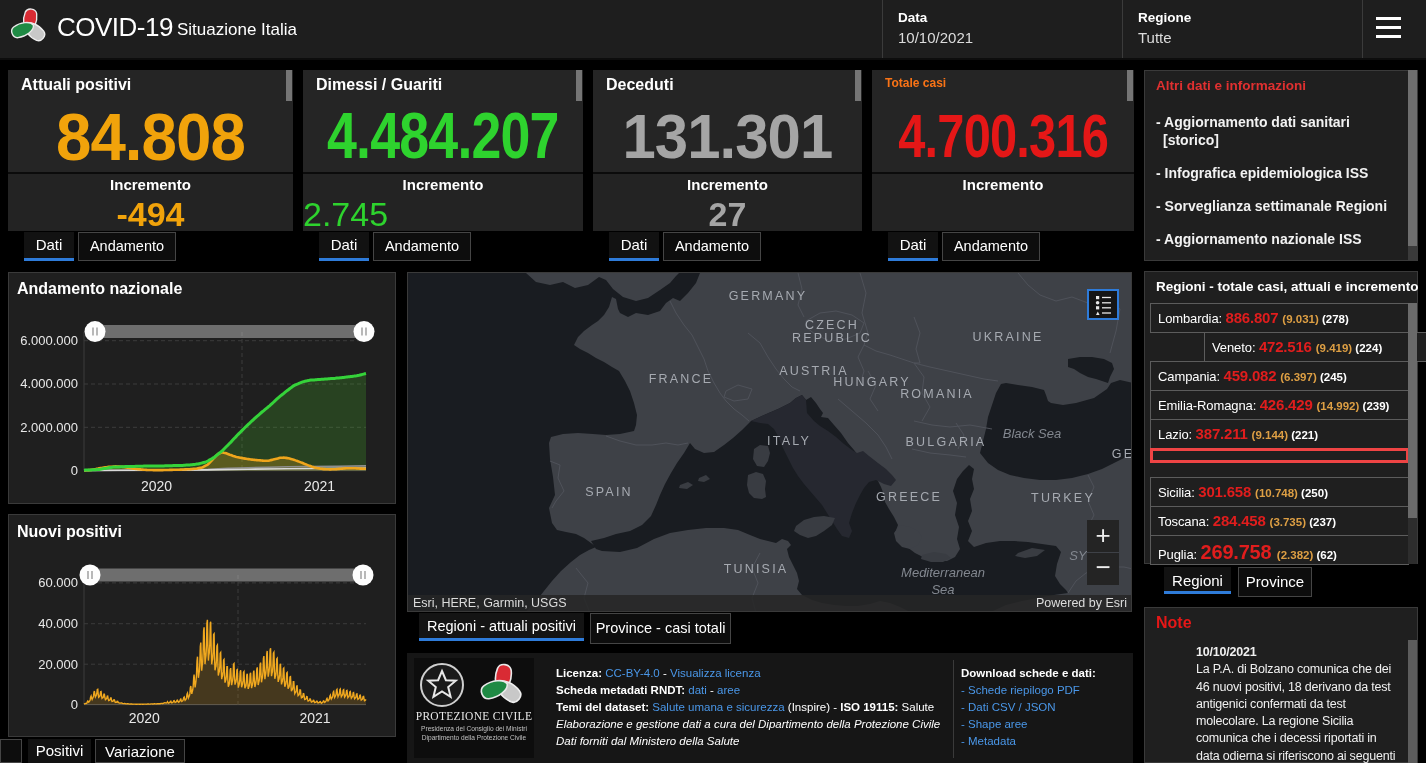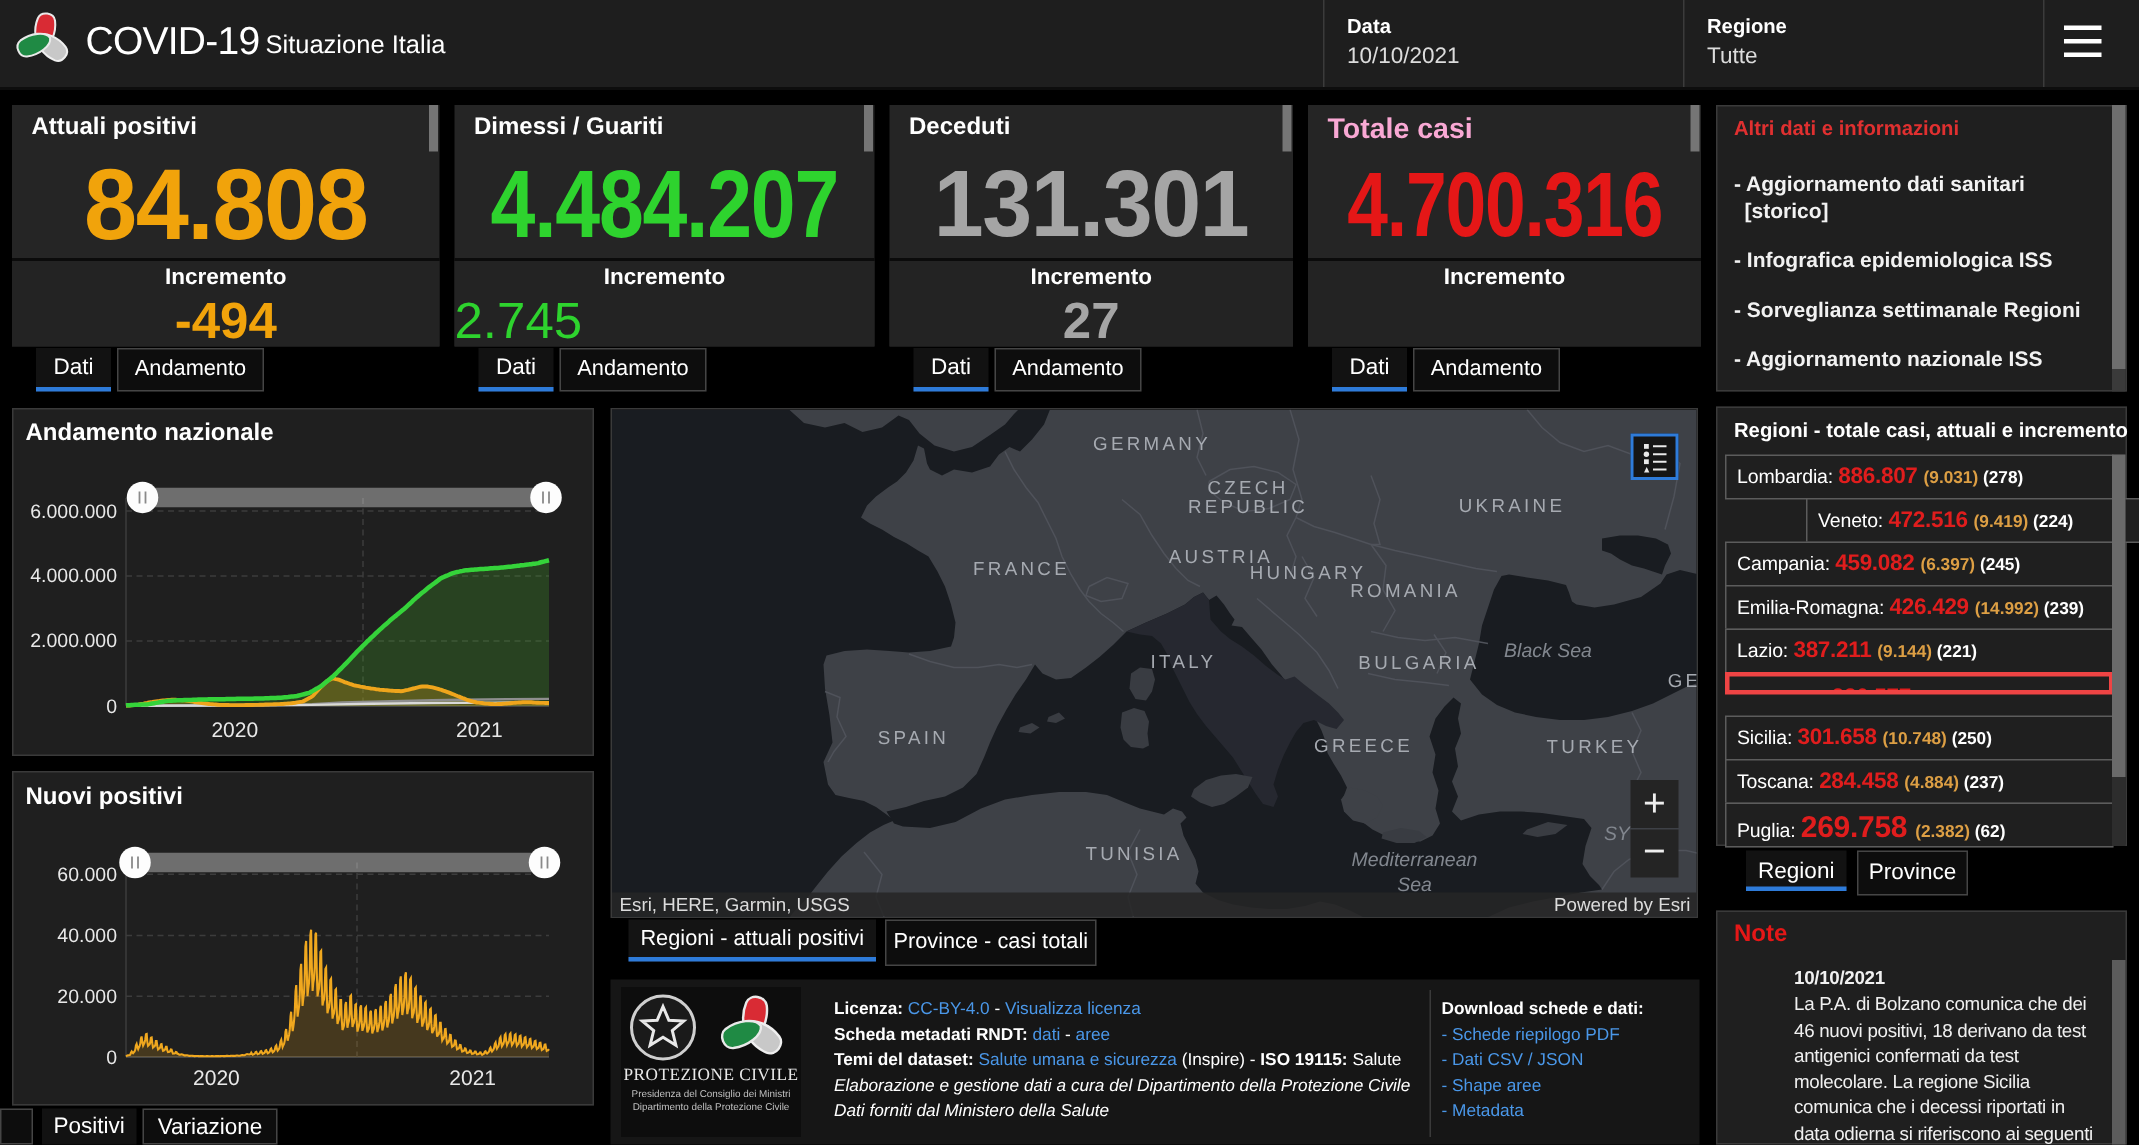--- a/index.html
+++ b/index.html
@@ -76,21 +76,21 @@
   <div style="position:absolute;left:0;top:102px;width:100%;height:2px;background:#0b0b0b;"></div>
   <div style="position:absolute;left:0;top:104px;width:100%;height:57px;background:#232323;">
     <div style="position:absolute;left:0;top:2px;width:100%;text-align:center;font-size:15px;font-weight:bold;color:#fff;">Incremento</div>
     <div style="position:absolute;left:0;top:21px;width:100%;text-align:center;font-size:34px;font-weight:bold;color:#a5a5a5;">27</div>
   </div>
 </div>
 <div style="position:absolute;left:609px;top:232px;width:50px;height:26px;background:#121212;border-bottom:3px solid #2e7bd9;color:#fff;font-size:15px;text-align:center;line-height:26px;">Dati</div>
 <div style="position:absolute;left:663px;top:232px;width:96px;height:27px;background:#0d0d0d;border:1px solid #454545;color:#fff;font-size:14.5px;text-align:center;line-height:26px;">Andamento</div>
 
 <div style="position:absolute;left:872px;top:70px;width:262px;height:161px;background:#252525;">
-  <div style="position:absolute;left:13px;top:6px;font-size:19px;font-weight:bold;color:#f9a8d4;text-align:right;">Totale casi</div>
+  <div style="position:absolute;left:13px;top:6px;font-size:12px;font-weight:bold;color:#f97316;text-align:right;">Totale casi</div>
   <div style="position:absolute;right:1px;top:0;width:6px;height:31px;background:#757575;"></div>
   <div style="position:absolute;left:0;top:33px;width:100%;height:66px;display:flex;align-items:center;justify-content:center;">
     <span style="font-size:61px;font-weight:bold;color:#e51717;transform:scaleX(0.8);letter-spacing:-1px;">4.700.316</span>
   </div>
   <div style="position:absolute;left:0;top:102px;width:100%;height:2px;background:#0b0b0b;"></div>
   <div style="position:absolute;left:0;top:104px;width:100%;height:57px;background:#232323;">
     <div style="position:absolute;left:0;top:2px;width:100%;text-align:center;font-size:15px;font-weight:bold;color:#fff;">Incremento</div>
   </div>
 </div>
 <div style="position:absolute;left:888px;top:232px;width:50px;height:26px;background:#121212;border-bottom:3px solid #2e7bd9;color:#fff;font-size:15px;text-align:center;line-height:26px;">Dati</div>
@@ -256,21 +256,21 @@
 <div style="position:absolute;left:1150px;top:419px;width:259px;height:30px;border:1px solid #5c5c5c;box-sizing:border-box;background:#1f1f1f;white-space:nowrap;overflow:hidden;">
   <span style="position:relative;top:5px;left:7px;"><span style="font-size:13px;color:#fff;letter-spacing:-0.1px;">Lazio: </span><span style="font-size:15px;font-weight:bold;color:#e01d1d;letter-spacing:-0.2px;">387.211 </span><span style="font-size:11.5px;font-weight:bold;color:#dd9f44;">(9.144) </span><span style="font-size:11.5px;font-weight:bold;color:#fff;">(221)</span></span>
 </div>
 <div style="position:absolute;left:1150px;top:448px;width:259px;height:15px;border:3px solid #ef4444;box-sizing:border-box;background:#1f1f1f;white-space:nowrap;overflow:hidden;">
   <span style="position:relative;top:5px;left:7px;"><span style="font-size:13px;color:#fff;letter-spacing:-0.1px;">Piemonte: </span><span style="font-size:15px;font-weight:bold;color:#e01d1d;letter-spacing:-0.2px;">380.577 </span><span style="font-size:11.5px;font-weight:bold;color:#dd9f44;">(3.345) </span><span style="font-size:11.5px;font-weight:bold;color:#fff;">(114)</span></span>
 </div>
 <div style="position:absolute;left:1150px;top:477px;width:259px;height:30px;border:1px solid #5c5c5c;box-sizing:border-box;background:#1f1f1f;white-space:nowrap;overflow:hidden;">
   <span style="position:relative;top:5px;left:7px;"><span style="font-size:13px;color:#fff;letter-spacing:-0.1px;">Sicilia: </span><span style="font-size:15px;font-weight:bold;color:#e01d1d;letter-spacing:-0.2px;">301.658 </span><span style="font-size:11.5px;font-weight:bold;color:#dd9f44;">(10.748) </span><span style="font-size:11.5px;font-weight:bold;color:#fff;">(250)</span></span>
 </div>
 <div style="position:absolute;left:1150px;top:506px;width:259px;height:30px;border:1px solid #5c5c5c;box-sizing:border-box;background:#1f1f1f;white-space:nowrap;overflow:hidden;">
-  <span style="position:relative;top:5px;left:7px;"><span style="font-size:13px;color:#fff;letter-spacing:-0.1px;">Toscana: </span><span style="font-size:15px;font-weight:bold;color:#e01d1d;letter-spacing:-0.2px;">284.458 </span><span style="font-size:11.5px;font-weight:bold;color:#dd9f44;">(4.884) </span><span style="font-size:11.5px;font-weight:bold;color:#fff;">(237)</span></span>
+  <span style="position:relative;top:5px;left:7px;"><span style="font-size:13px;color:#fff;letter-spacing:-0.1px;">Toscana: </span><span style="font-size:15px;font-weight:bold;color:#e01d1d;letter-spacing:-0.2px;">284.458 </span><span style="font-size:11.5px;font-weight:bold;color:#dd9f44;">(3.735) </span><span style="font-size:11.5px;font-weight:bold;color:#fff;">(237)</span></span>
 </div>
 <div style="position:absolute;left:1150px;top:535px;width:259px;height:30px;border:1px solid #5c5c5c;box-sizing:border-box;background:#1f1f1f;white-space:nowrap;overflow:hidden;">
   <span style="position:relative;top:5px;left:7px;"><span style="font-size:13px;color:#fff;letter-spacing:-0.1px;">Puglia: </span><span style="font-size:20px;font-weight:bold;color:#e01d1d;letter-spacing:-0.2px;">269.758 </span><span style="font-size:11.5px;font-weight:bold;color:#dd9f44;">(2.382) </span><span style="font-size:11.5px;font-weight:bold;color:#fff;">(62)</span></span>
 </div>
 <div style="position:absolute;left:1408px;top:303px;width:9px;height:261px;background:#2d2d2d;"></div>
 <div style="position:absolute;left:1408px;top:303px;width:9px;height:215px;background:#6a6a6a;"></div>
 <div style="position:absolute;left:1164px;top:567px;width:67px;height:27px;background:#121212;border-bottom:3px solid #2e7bd9;color:#fff;font-size:15px;text-align:center;line-height:27px;box-sizing:border-box;">Regioni</div>
 <div style="position:absolute;left:1238px;top:567px;width:74px;height:30px;background:#0d0d0d;border:1px solid #454545;color:#fff;font-size:15px;text-align:center;line-height:28px;box-sizing:border-box;">Province</div>
 
 <div style="position:absolute;left:1144px;top:607px;width:274px;height:156px;background:#1f1f1f;border:1px solid #3a3a3a;box-sizing:border-box;"></div>

